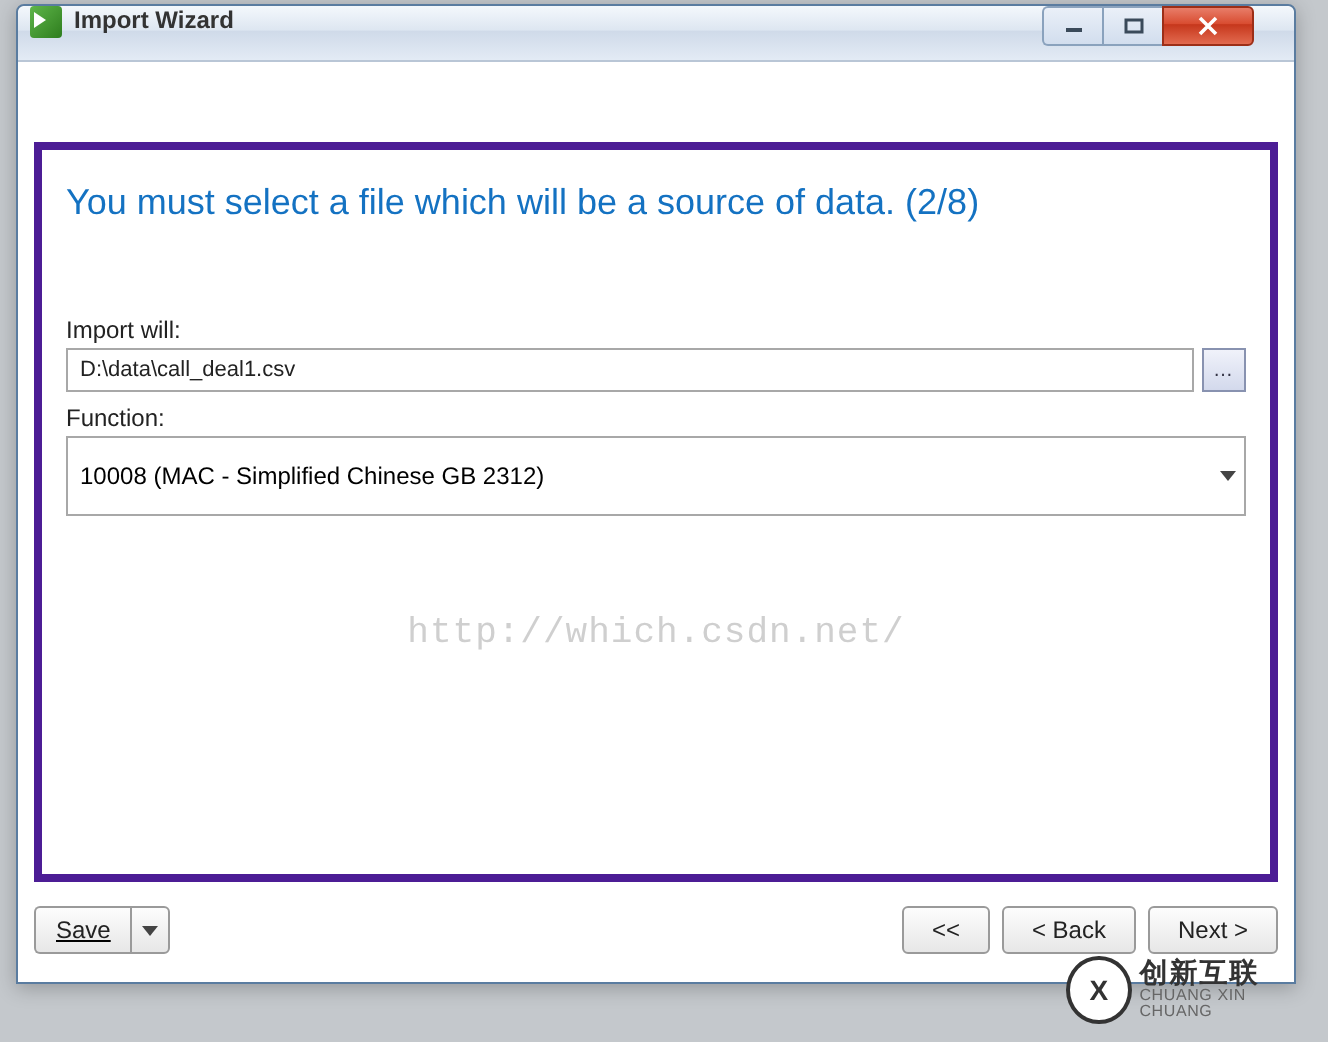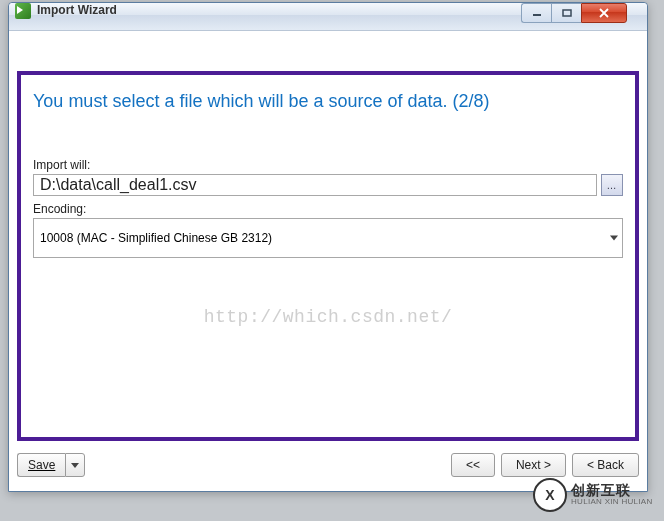--- a/index.html
+++ b/index.html
@@ -82,21 +82,21 @@
   }
   .form-group { padding: 6px 12px 0 12px; }
   .form-group.first { margin-top: 34px; }
   .label { color: #222; font-size: 12px; margin-bottom: 2px; display: block; }
   .row { display: flex; align-items: stretch; gap: 4px; }
   .input {
     flex: 1;
     height: 22px;
     border: 1px solid #a8a8a8;
     padding: 2px 6px;
-    font-size: 16px;
+    font-size: 11px;
     background: #fff;
     color: #222;
   }
   .browse-btn {
     width: 22px; height: 22px;
     border: 1px solid #8892b0;
     background: linear-gradient(to bottom, #f0f2fa, #d3d9ec);
     display: flex; align-items: center; justify-content: center;
     cursor: pointer;
   }
@@ -227,44 +227,44 @@
       <label class="label">Import will:</label>
       <div class="row">
         <input class="input" type="text" value="D:\data\call_deal1.csv" style="">
         <div class="browse-btn">
           <span>…</span>
         </div>
       </div>
     </div>
 
     <div class="form-group">
-      <label class="label">Encoding:</label>
+      <label class="label">Function:</label>
       <div class="select-wrap">
         <span>10008 (MAC - Simplified Chinese GB 2312)</span>
         <span class="caret"></span>
       </div>
     </div>
 
     <div class="watermark">http://which.csdn.net/</div>
   </div>
 
   <div class="footer">
     <div class="save-split">
       <div class="btn main">Save</div>
       <div class="btn drop">
         <span class="tri"></span>
       </div>
     </div>
     <div class="nav-btns">
       <div class="btn">&lt;&lt;</div>
+      <div class="btn">&lt; Back</div>
       <div class="btn">Next &gt;</div>
-      <div class="btn">&lt; Back</div>
     </div>
   </div>
 </div>
 
 <div class="brand">
   <div class="logo">X</div>
   <div class="txt">
     <span class="cn">创新互联</span>
-    <span class="en">HULIAN XIN HULIAN</span>
+    <span class="en">CHUANG XIN CHUANG</span>
   </div>
 </div>
 
 </body></html>

